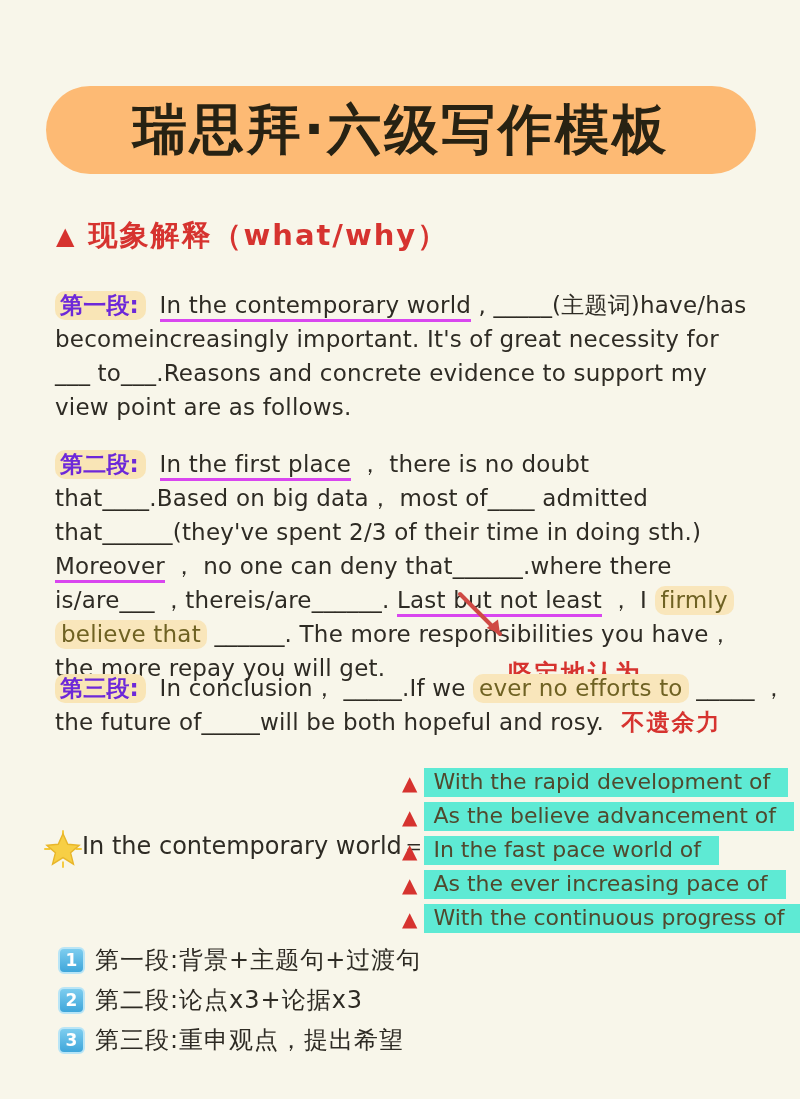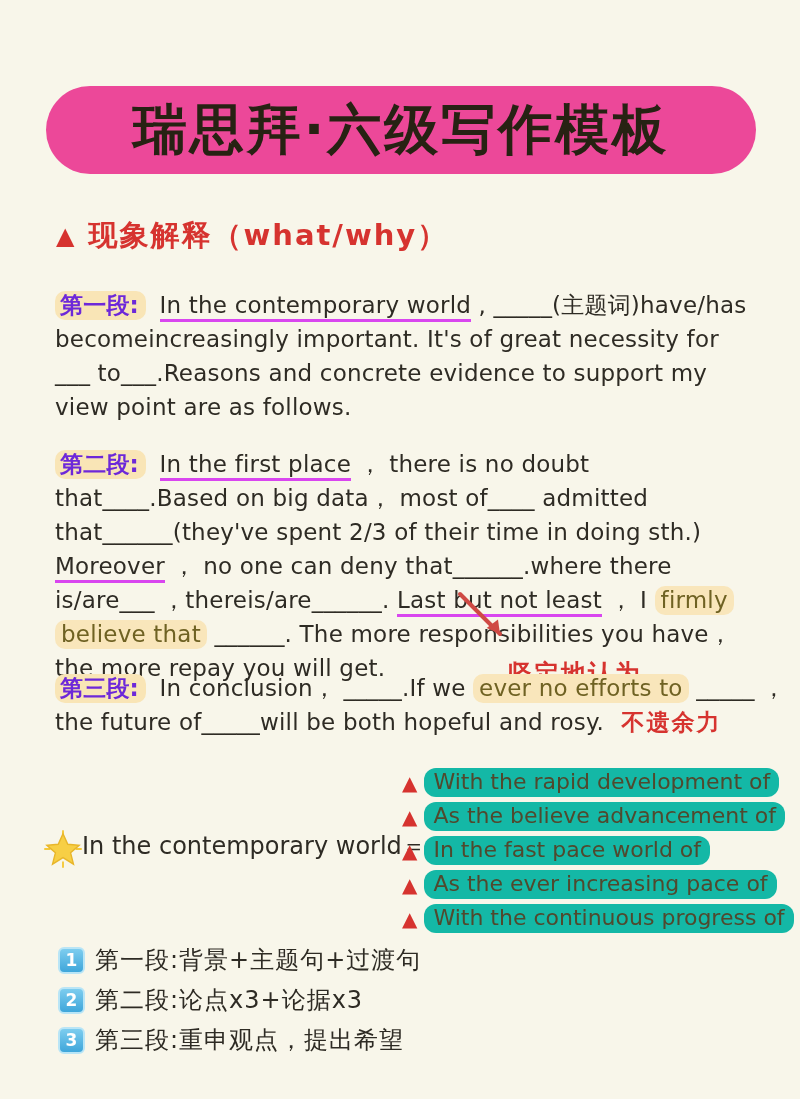--- a/index.html
+++ b/index.html
@@ -7,21 +7,21 @@
     position:relative;
     width:800px;height:1099px;
     background:#f8f6ea;
     font-family:"DejaVu Sans","Liberation Sans",sans-serif;
     color:#2e2b24;
     overflow:hidden;
   }
   
   .title-pill{
     position:absolute;left:46px;top:86px;width:710px;height:88px;
-    background:#ec4899;border-radius:44px;
+    background:#fdba74;border-radius:44px;
     display:flex;align-items:center;justify-content:center;
   }
   .title-text{
     font-size:54px;font-weight:700;letter-spacing:3px;color:#272213;
     white-space:nowrap;
   }
   
   .heading{
     position:absolute;left:56px;top:216px;
     font-size:29px;font-weight:700;color:#d6332f;letter-spacing:2px;
@@ -62,21 +62,21 @@
     white-space:nowrap;
   }
   .star{width:38px;height:38px;display:inline-block;}
   .equiv-list{
     position:absolute;left:402px;top:768px;width:380px;
     display:flex;flex-direction:column;gap:5px;
   }
   .equiv-item{display:flex;align-items:center;gap:7px;}
   .equiv-item .tri{font-size:20px;}
   .equiv-pill{
-    background:#14b8a6;border-radius:12px;padding:1px 9px 3px 9px;
+    background:#5eead4;border-radius:0;padding:1px 18px 3px 9px;
     font-size:22px;color:#50492e;white-space:nowrap;
   }
   
   .summary{
     position:absolute;left:58px;top:944px;
     display:flex;flex-direction:column;gap:8px;
   }
   .summary-row{display:flex;align-items:center;gap:10px;}
   .keycap{
     width:27px;height:27px;border-radius:6px;flex:0 0 27px;

